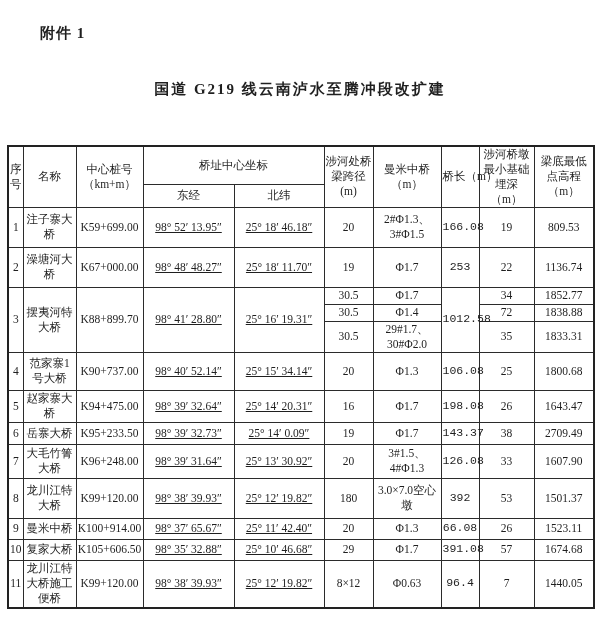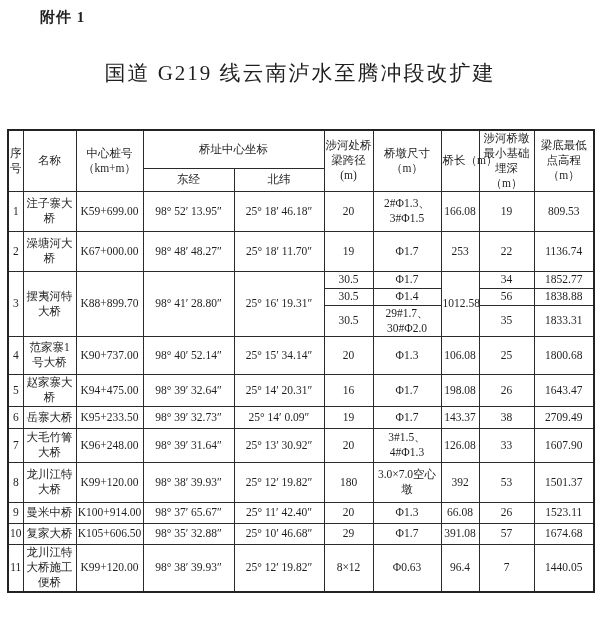--- a/index.html
+++ b/index.html
@@ -2,42 +2,42 @@
 <html><head>
 <meta charset="utf-8">
 <style>
   html,body{margin:0;padding:0;}
   body{
     width:600px;height:625px;background:#ffffff;
     font-family:"Liberation Serif","DejaVu Serif",serif;
     color:#1f1f1f;position:relative;overflow:hidden;
   }
   .attachment{
-    padding-top:8px;margin-left:40px;
+    padding-top:24px;margin-left:40px;
     font-size:15px;font-weight:bold;letter-spacing:1px;
   }
   .title-block{margin-top:26px;text-align:center;}
   .title-line{
-    font-size:21px;font-weight:normal;line-height:40px;letter-spacing:2px;
+    font-size:15px;font-weight:bold;line-height:40px;letter-spacing:2px;
   }
   table.bridge{
     margin:36px 0 0 7px;border-collapse:collapse;table-layout:fixed;
     width:586px;border:2px solid #222;
   }
   table.bridge th,table.bridge td{
     border:1px solid #2b2b2b;text-align:center;vertical-align:middle;
     font-size:11.5px;font-weight:normal;padding:0 1px;line-height:1.3;
   }
   table.bridge th{font-size:11.5px;}
   th.hdr-seq{font-size:11.5px;line-height:1.5;margin-top:36px;}
   th.hdr-len{white-space:nowrap;font-size:9.5px;padding:0;}
   th.hdr-span{font-size:11px;padding:0;margin-left:44px;}
   td.chainage{white-space:nowrap;font-size:11px;}
-  td.coord{white-space:nowrap;font-size:11.5px;}
-  td.len{white-space:nowrap;padding:0;}
+  td.coord{white-space:nowrap;font-size:11.5px;text-decoration:underline;}
+  td.len{white-space:nowrap;padding:0;font-family:Liberation Mono, monospace;}
   td.name-cell{font-size:11.5px;padding:0 2px;margin-top:17px;}
   
   tr.hh1{height:36px;} tr.hh2{height:22px;}
   tr.r1{height:40px;} tr.r2{height:40px;}
   tr.r3a{height:17px;} tr.r3b{height:17px;} tr.r3c{height:24px;}
   tr.r4{height:38px;} tr.r5{height:32px;} tr.r6{height:22px;}
   tr.r7{height:34px;} tr.r8{height:40px;} tr.r9{height:21px;}
   tr.r10{height:21px;padding-left:28px;} tr.r11{height:48px;}
 </style>
 </head>
@@ -62,21 +62,21 @@
         <col style="width:55px">
       <col style="width:60px">
     </colgroup>
     <thead>
       <tr class="hh1">
         <th rowspan="2" class="hdr-seq">序号</th>
         <th rowspan="2">名称</th>
         <th rowspan="2">中心桩号（km+m）</th>
         <th colspan="2">桥址中心坐标</th>
         <th rowspan="2" class="hdr-span">涉河处桥梁跨径(m)</th>
-        <th rowspan="2">桥墩尺寸（m）</th>
+        <th rowspan="2">曼米中桥（m）</th>
         <th rowspan="2" class="hdr-len">桥长（m）</th>
         <th rowspan="2">涉河桥墩最小基础埋深（m）</th>
         <th rowspan="2">梁底最低点高程（m）</th>
       </tr>
       <tr class="hh2">
         <th>东经</th>
         <th>北纬</th>
       </tr>
     </thead>
     <tbody>
@@ -112,21 +112,21 @@
         <td rowspan="3" class="coord">25° 16′ 19.31″</td>
         <td>30.5</td>
         <td>Φ1.7</td>
         <td rowspan="3" class="len">1012.58</td>
         <td>34</td>
         <td>1852.77</td>
       </tr>
       <tr class="r3b">
         <td>30.5</td>
         <td>Φ1.4</td>
-        <td>56</td>
+        <td>72</td>
         <td>1838.88</td>
       </tr>
       <tr class="r3c">
         <td>30.5</td>
         <td>29#1.7、30#Φ2.0</td>
         <td>35</td>
         <td>1833.31</td>
       </tr>
       <tr class="r4">
         <td>4</td>

